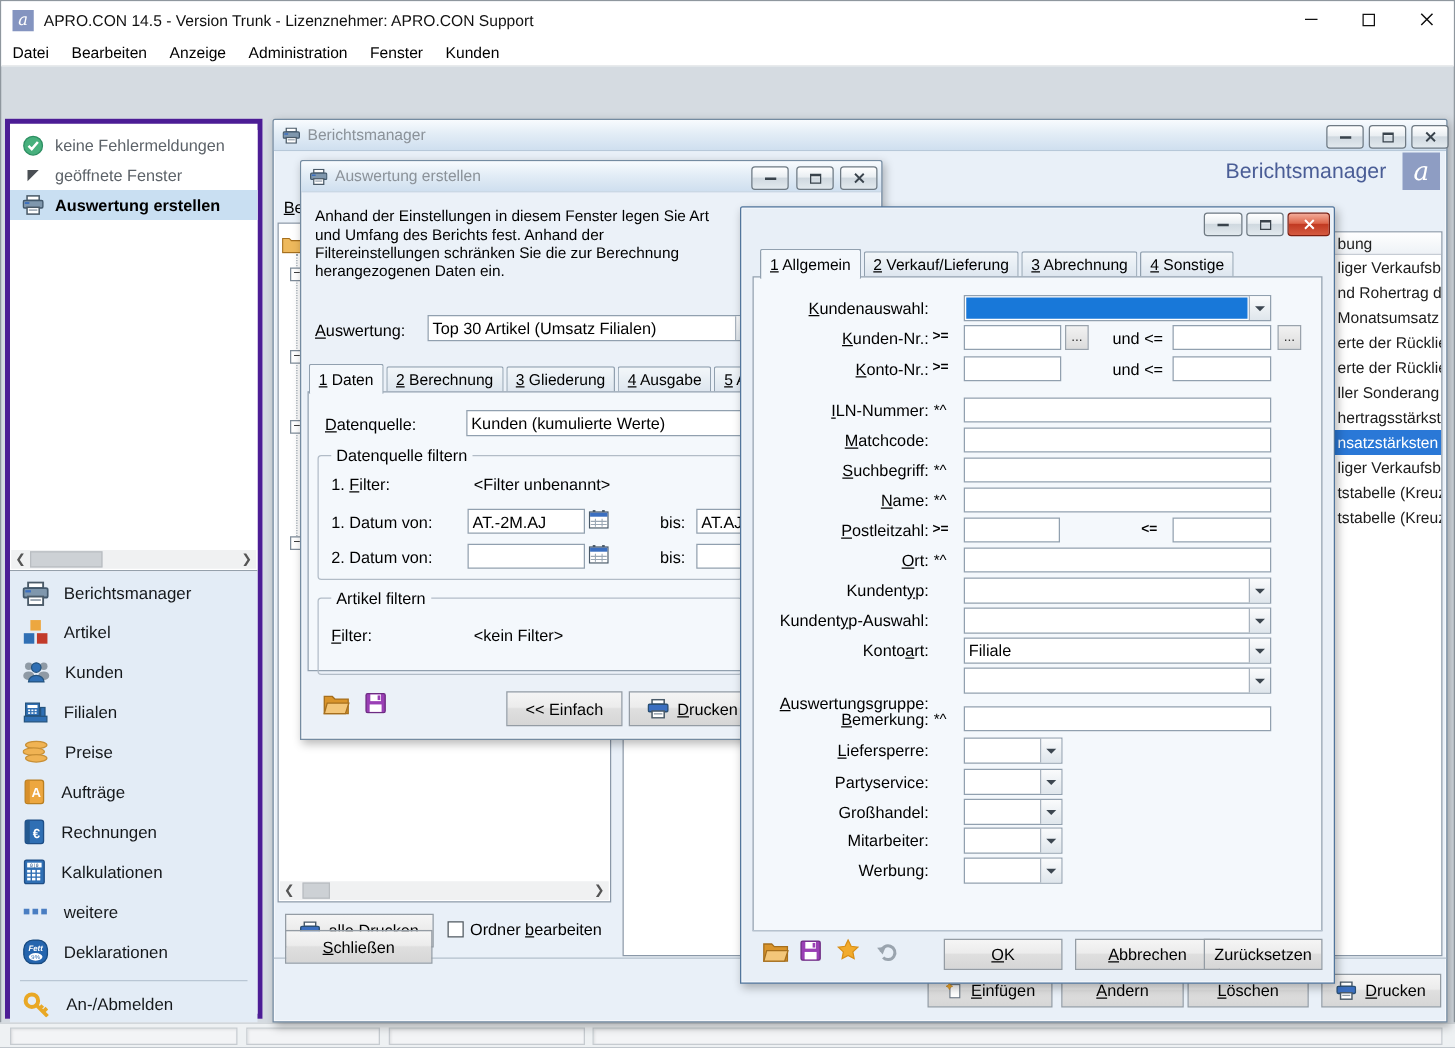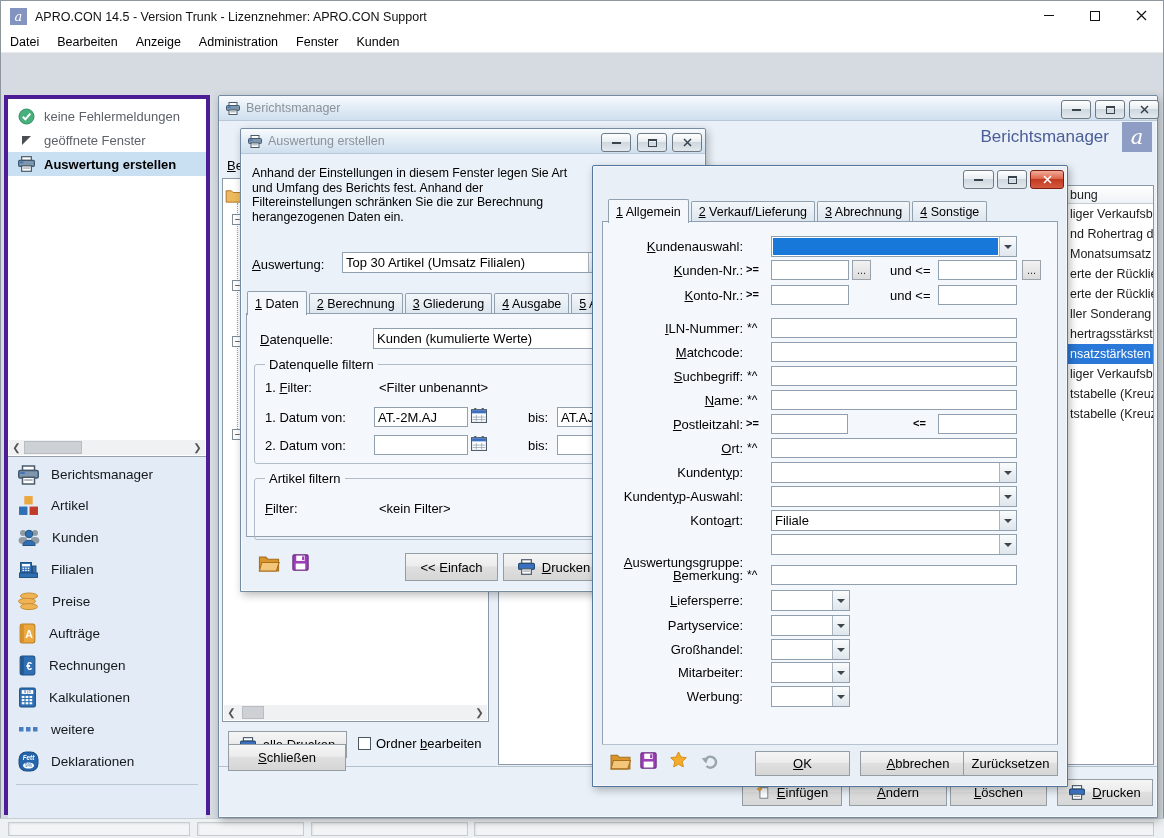--- a/index.html
+++ b/index.html
@@ -236,20 +236,27 @@
         <svg width="21" height="21" viewBox="0 0 20 20">
             <rect x="1" y="1" width="18" height="18" rx="7" fill="#2565ae" stroke="#184a80"></rect>
             <text x="10" y="9" font-size="6" font-style="italic" font-weight="bold" fill="#fff" text-anchor="middle" font-family="Liberation Sans,sans-serif">Fett</text>
             <ellipse cx="10" cy="13.8" rx="5.2" ry="2.9" fill="#fff"></ellipse>
             <text x="10" y="15.5" font-size="4.5" fill="#2565ae" text-anchor="middle" font-family="Liberation Sans,sans-serif">9%</text>
           </svg>
         <span>Deklarationen</span>
       </div>
       <div style="height:7px;"></div>
       <div style="margin:0 8px;border-top:1px solid #b9c6d4;"></div>
+      <div class="nav-row" style="height:36px;">
+        <svg width="23" height="21" viewBox="0 0 23 21">
+            <circle cx="7.5" cy="7.5" r="5" fill="none" stroke="#e9a825" stroke-width="3.2"></circle>
+            <path d="M11 11 L20 20 M16.5 16.5 l3 -3 M13.8 13.8 l2.4 -2.4" stroke="#e9a825" stroke-width="3" fill="none"></path>
+          </svg>
+        <span>An-/Abmelden</span>
+      </div>
     </div>
   </div>
 
   <div class="w7" style="left:218px;top:95px;width:940px;height:723px;z-index:1;background:#e9f0f8;">
     <div class="cap">
       <svg width="14" height="13" viewBox="0 0 14 13">
           <rect x="3" y="0.5" width="8" height="3" fill="#fff" stroke="#4a5a68"></rect>
           <rect x="0.5" y="3.5" width="13" height="5" rx="1" fill="#7f97ad" stroke="#42586c"></rect>
           <rect x="1.5" y="4.6" width="3" height="1.2" fill="#3b6fc0"></rect>
           <rect x="3" y="8" width="8" height="4.5" fill="#fff" stroke="#4a5a68"></rect>

